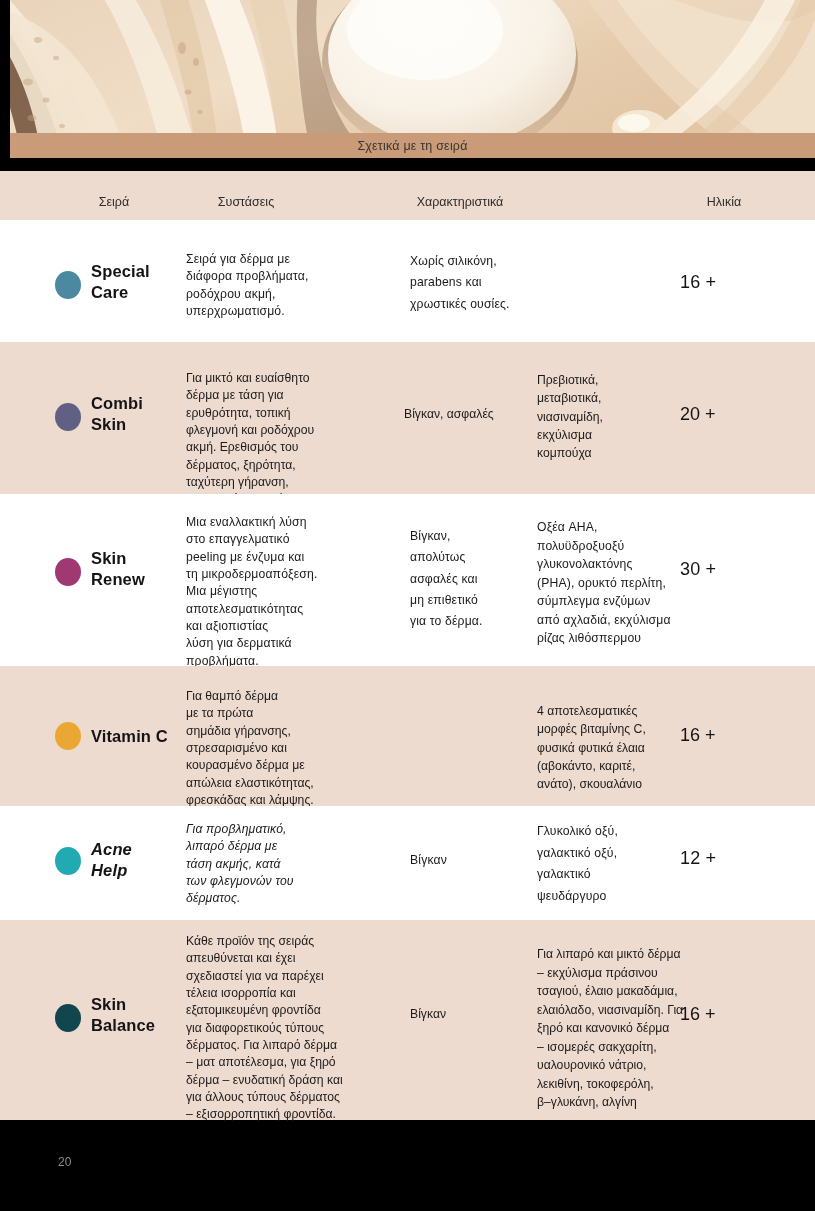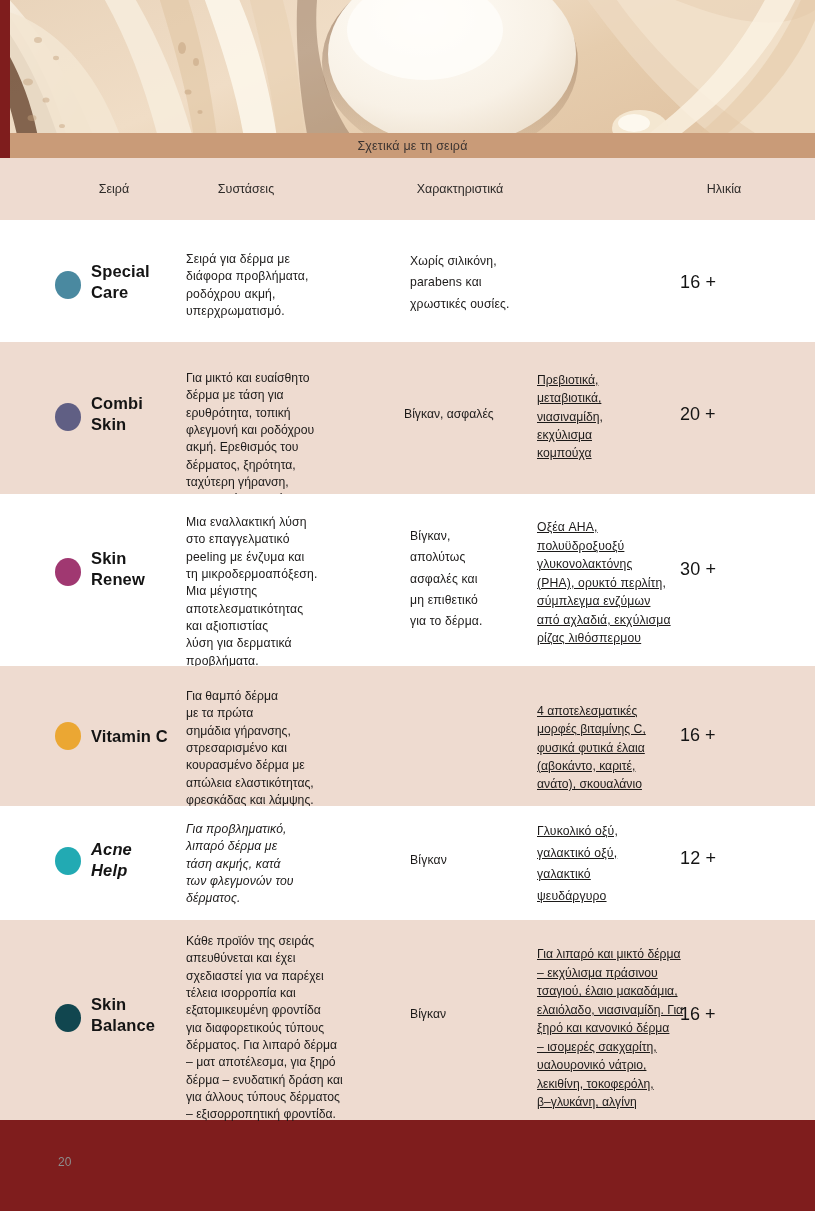--- a/index.html
+++ b/index.html
@@ -7,21 +7,21 @@
     width: 815px;
     height: 1211px;
     background: #ffffff;
     font-family: "Liberation Sans", sans-serif;
     overflow: hidden;
   }
   .page {
     position: relative;
     width: 815px;
     height: 1211px;
-    background: #7f1d1d;
+    background: #000000;
   }
 
   
   .hero {
     position: absolute;
     left: 10px; top: 0;
     width: 805px; height: 133px;
     overflow: hidden;
     background: #e8cfb4;
   }
@@ -39,21 +39,21 @@
   }
   .title-band .t {
     font-size: 12.5px;
     color: #3c3431;
     letter-spacing: .2px;
   }
 
   
   .col-head {
     position: absolute;
-    left: 0; top: 158px;
+    left: 0; top: 171px;
     width: 815px; height: 76px;
     background: #eedbd0;
   }
   .col-head .cell {
     position: absolute;
     font-size: 12.5px;
     color: #2e2b29;
     line-height: 1.5;
     text-align: center;
   }
@@ -82,21 +82,21 @@
   }
   .col {
     position: absolute;
     font-size: 12.2px;
     color: #1c1a19;
     line-height: 1.42;
     white-space: pre-line;
   }
   .c-sug  { width: 175px; text-align: left; }
   .c-char { width: 120px; text-align: left; }
-  .c-act  { width: 140px; text-align: left; text-decoration: underline; }
+  .c-act  { width: 140px; text-align: left; }
   .c-age  {
     width: 90px;
     text-align: left;
     font-size: 18px;
     color: #141414;
     line-height: 1.2;
   }
 
   
   .alt .name, .alt .col, .alt .c-age { letter-spacing: .15px; }

